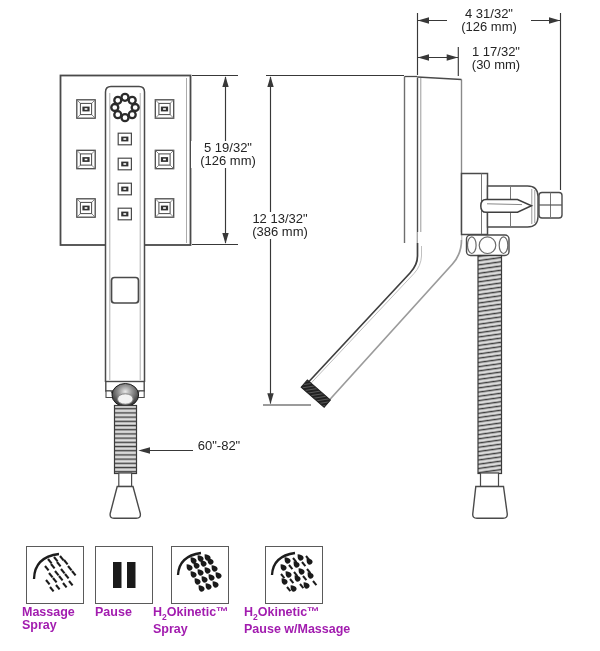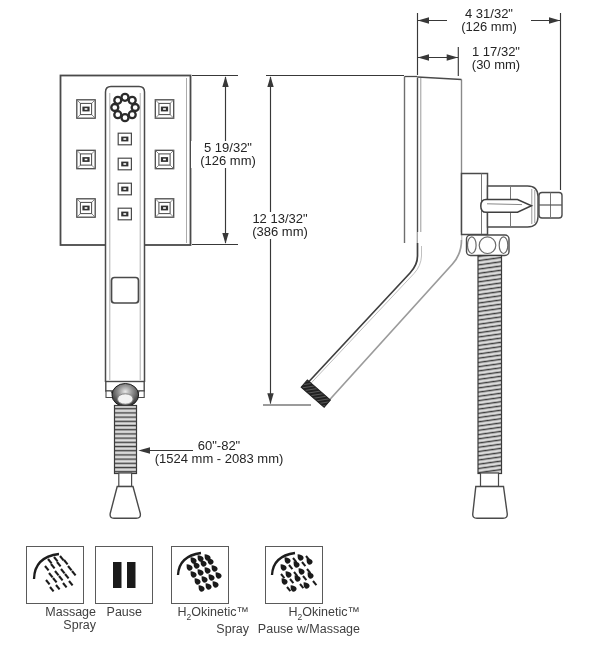--- a/index.html
+++ b/index.html
@@ -5,22 +5,22 @@
   html,body{margin:0;padding:0;background:#fff;}
   .canvas{position:relative;width:600px;height:651px;background:#fff;
           font-family:"Liberation Sans",sans-serif;color:#242424;overflow:hidden;}
   .canvas svg.main{position:absolute;left:0;top:0;}
   .dim{position:absolute;font-size:13px;line-height:12.5px;text-align:center;
        color:#242424;white-space:nowrap;}
   .dim.bg{background:#fff;padding:1px 0;}
   .mode-box{position:absolute;width:58px;height:58px;box-sizing:border-box;
             border:1.7px solid #5a5a5a;background:#fff;display:flex;
             align-items:center;justify-content:center;}
-  .mode-label{position:absolute;top:606px;font-weight:normal;font-size:12.5px;
-              line-height:12.5px;text-align:right;color:#404040;white-space:nowrap;}
+  .mode-label{position:absolute;top:606px;font-weight:bold;font-size:12.5px;
+              line-height:12.5px;text-align:left;color:#a21caf;white-space:nowrap;}
   .mode-label sub{font-size:8.5px;}
 </style>
 </head>
 <body>
 
 <div class="canvas">
 
 <svg width="0" height="0" style="position:absolute" aria-hidden="true">
   <defs>
     <path id="dropShape" d="M0,-3.7 C2,-1.4 2.8,-0.2 2.8,1 A2.8,2.8 0 1,1 -2.8,1 C-2.8,-0.2 -2,-1.4 0,-3.7 Z"></path>
@@ -175,21 +175,20 @@
 <div class="dim bg" style="left:191px;top:141px;width:74px">
   <div>5 19/32"</div>
   <div>(126 mm)</div>
 </div>
 <div class="dim bg" style="left:240px;top:212px;width:80px">
   <div>12 13/32"</div>
   <div>(386 mm)</div>
 </div>
 <div class="dim" style="left:139px;top:440px;width:160px">
   <div>60"-82"</div>
-  <div>(1524 mm - 2083 mm)</div>
 </div>
 
 <div class="mode-box" style="left:26px;top:546px">
   <svg width="54" height="54" viewBox="0 0 54 54">
     <path d="M6,31 Q6.5,9 31,6" fill="none" stroke="#1c1c1c" stroke-width="2.3"></path>
     <g stroke="#1c1c1c" stroke-width="2.1">
       <line x1="20" y1="11" x2="23.6" y2="15.4"></line>
           <line x1="26" y1="9" x2="29.6" y2="13.4"></line>
           <line x1="32" y1="8" x2="35.6" y2="12.4"></line>
       <line x1="17" y1="18" x2="20.6" y2="22.4"></line>
@@ -274,21 +273,21 @@
           <line x1="33" y1="36" x2="36.4" y2="40.2"></line>
           <line x1="46" y1="33" x2="49.4" y2="37.2"></line>
     </g>
   </svg>
 </div>
 
 <div class="mode-label" style="left:22px;width:74px">
   <div>Massage</div>
   <div>Spray</div>
 </div>
-<div class="mode-label" style="left:84px;width:58px">
+<div class="mode-label" style="left:95px;width:58px">
   <div>Pause</div>
 </div>
 <div class="mode-label" style="left:153px;width:96px">
   <div><span>H</span><sub>2</sub><span>Okinetic™</span></div>
   <div>Spray</div>
 </div>
 <div class="mode-label" style="left:244px;width:116px">
   <div><span>H</span><sub>2</sub><span>Okinetic™</span></div>
   <div>Pause w/Massage</div>
 </div>

